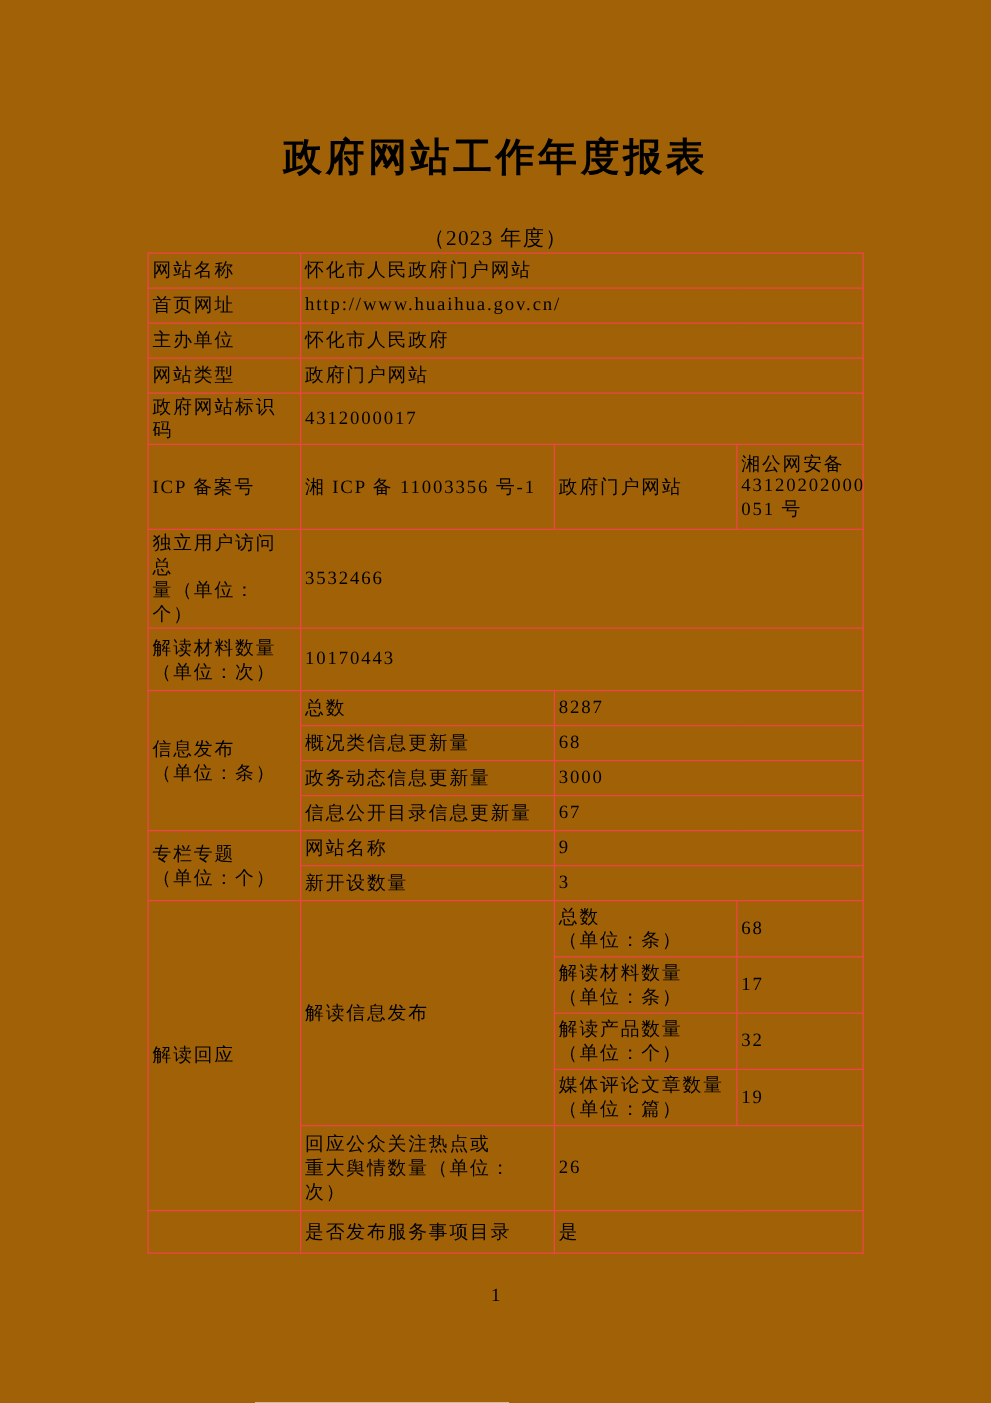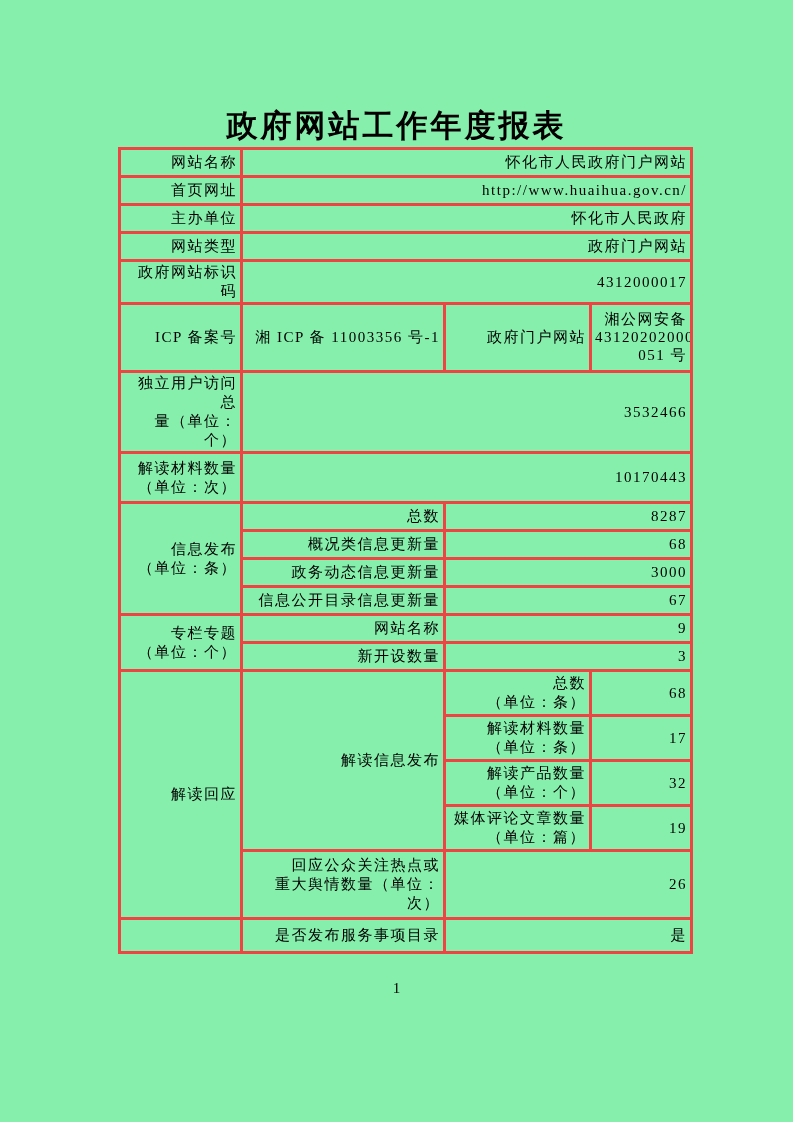--- a/index.html
+++ b/index.html
@@ -10,21 +10,21 @@
   body {
     width: 793px;
     height: 1122px;
     font-family: "Liberation Serif", "DejaVu Serif", serif;
     color: #000000;
     position: relative;
   }
   .page {
     width: 793px;
     height: 1122px;
-    background: #86efac;
+    background: #a16207;
     overflow: hidden;
   }
   .doc-title {
     margin: 0;
     padding-top: 105px;
     text-align: center;
     font-family: "Liberation Sans", "DejaVu Sans", sans-serif;
     font-weight: bold;
     font-size: 31px;
     letter-spacing: 3px;
@@ -41,22 +41,22 @@
     font-size: 15px;
     letter-spacing: 0.5px;
   }
   table.report {
     border-collapse: collapse;
     table-layout: fixed;
     margin-left: 118px;
     width: 572px;
   }
   table.report td {
-    border: 3px solid #ef4444;
-    text-align: right;
+    border: 1px solid #ef4444;
+    text-align: left;
     vertical-align: middle;
     font-size: 15px;
     letter-spacing: 1.5px;
     white-space: pre-line;
     padding: 1px 3px;
     overflow: hidden;
   }
   td.val {
     letter-spacing: 1px;
     margin-top: 24px;
@@ -73,20 +73,21 @@
     text-align: center;
     font-size: 15px;
   }
 </style>
 </head>
 <body>
 
 <div class="page">
 
   <h1 class="doc-title">政府网站工作年度报表</h1>
+  <div class="doc-subtitle">（2023 年度）</div>
 
   <table class="report">
     <colgroup>
       <col style="width:122px">
       <col style="width:203px">
       <col style="width:146px">
       <col style="width:101px">
     </colgroup>
     <tbody>
       <tr class="h28">

